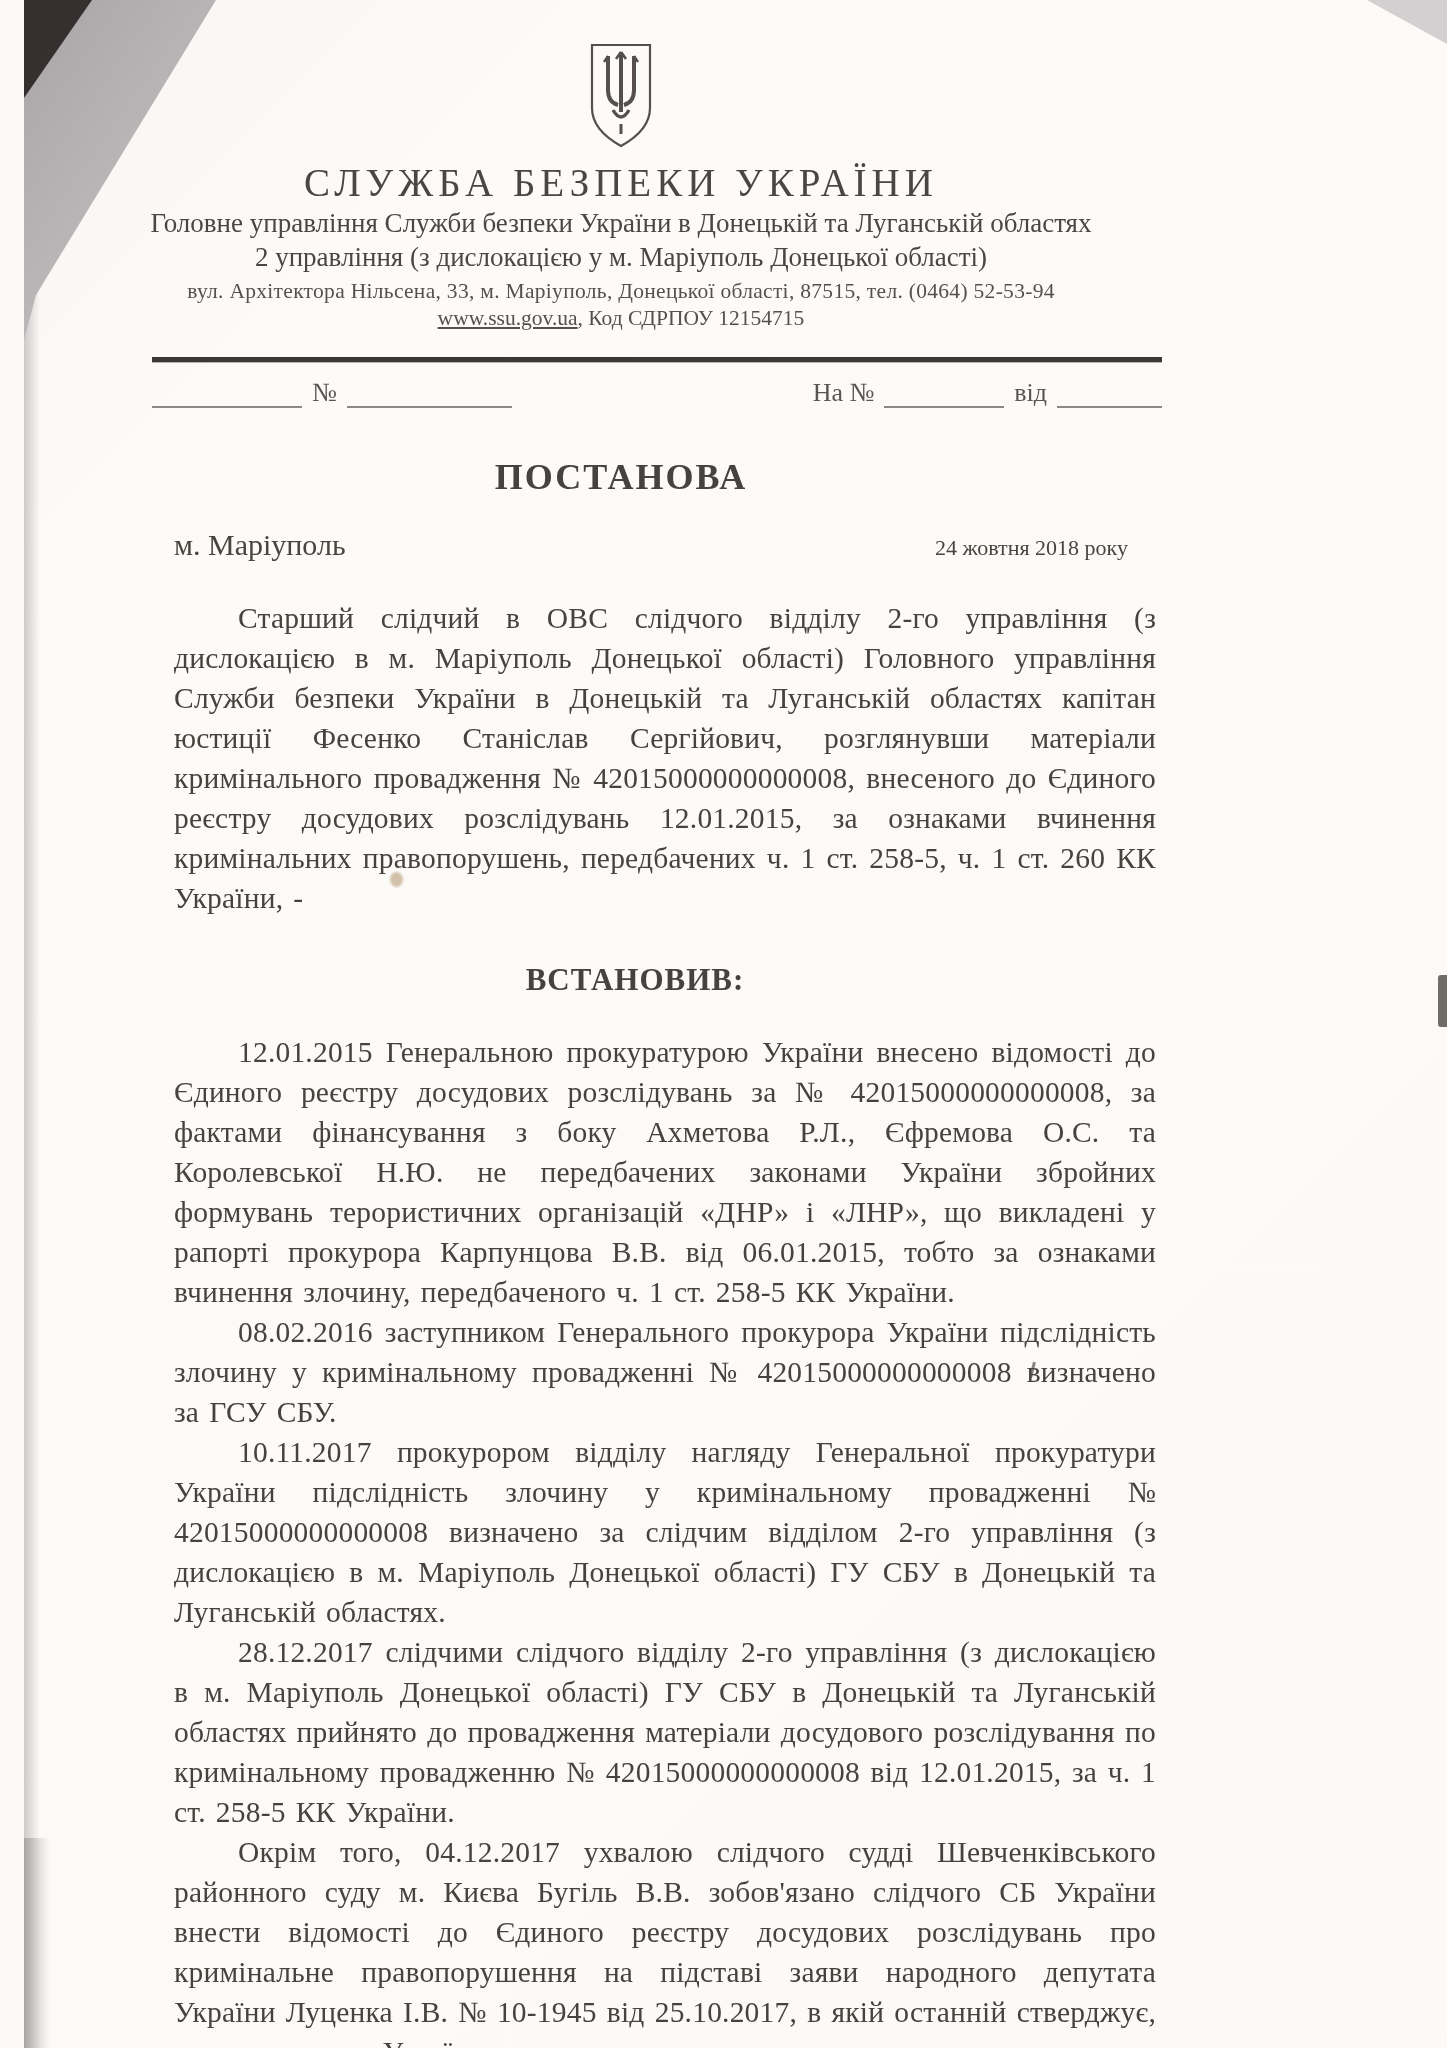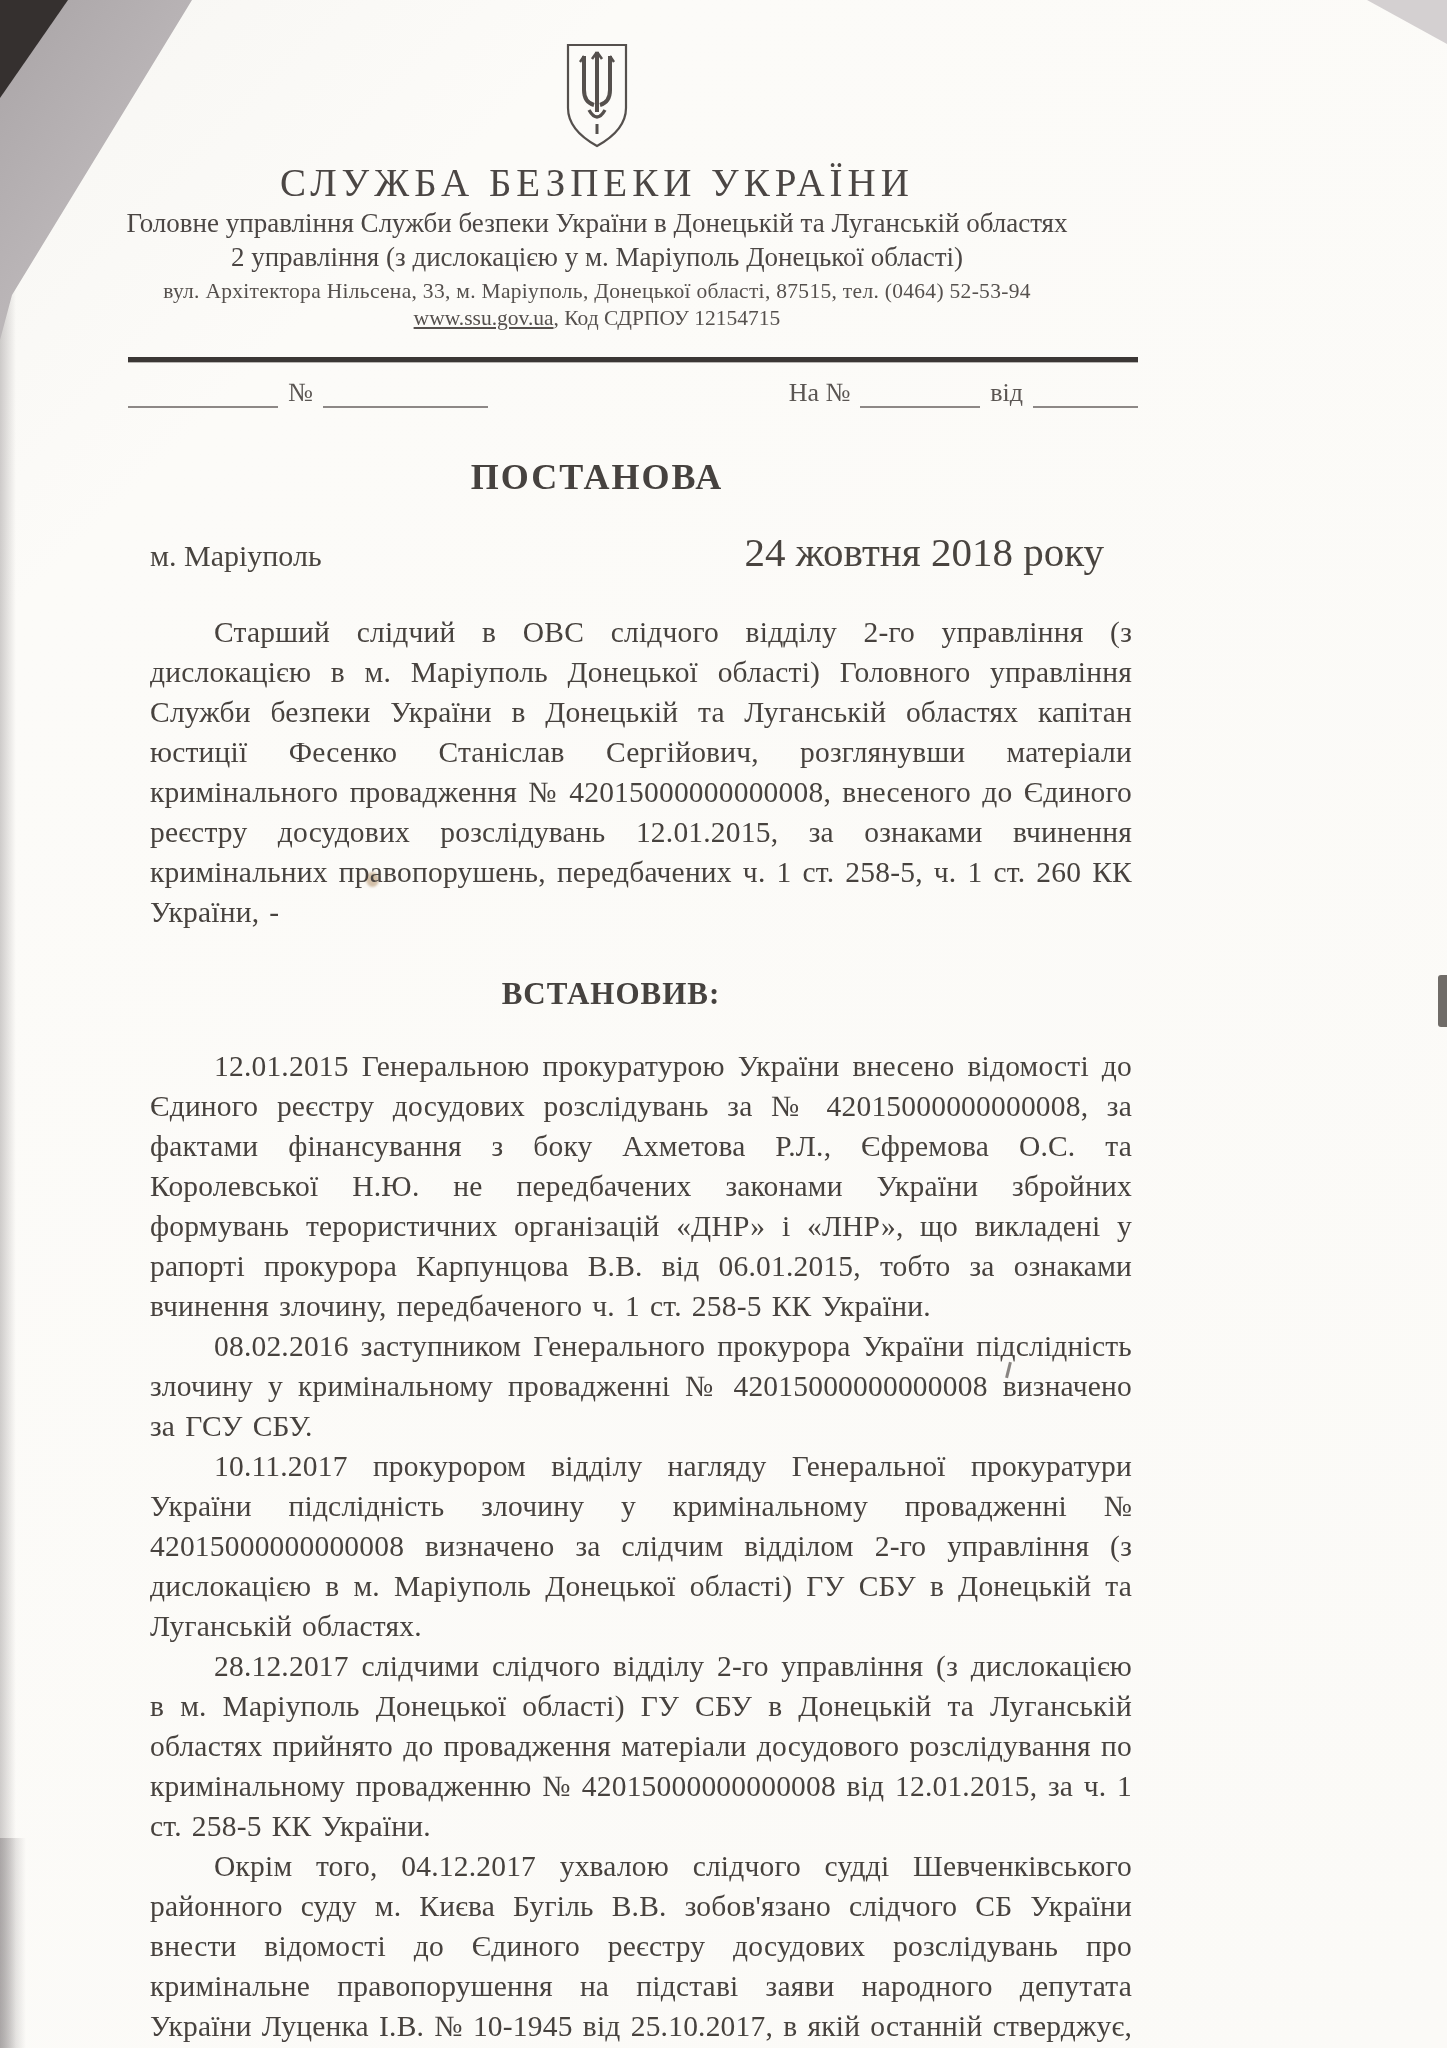--- a/index.html
+++ b/index.html
@@ -7,20 +7,21 @@
     width:1447px;height:2048px;
     background:#fbfaf7;
     position:relative;
     overflow:hidden;
     font-family:"Liberation Serif","DejaVu Serif",serif;
     color:#454140;
   }
   .page{
     position:absolute;inset:0;
     background:linear-gradient(135deg,#f7f6f3 0%,#fcfbf8 18%,#fbfaf7 100%);
+    margin-left:24px;
   }
   
   .fold-gray{
     position:absolute;top:0;left:0;width:220px;height:340px;
     background:linear-gradient(125deg,#a9a4a6 0%,#b9b4b6 45%,#c6c2c3 80%);
     clip-path:polygon(0 0,192px 0,12px 295px,0 340px);
   }
   .fold-dark{
     position:absolute;top:0;left:0;width:80px;height:105px;
     background:#35302f;
@@ -99,21 +100,21 @@
   }
   .doc-subtitle{
     text-align:center;transform:translateX(-44px);
     margin-top:10px;
     font-size:30px;font-weight:bold;color:#46423f;
   }
   .dateline{
     display:flex;justify-content:space-between;align-items:baseline;
     margin-top:30px;font-size:30px;color:#49443f;
   }
-  .dateline .date{margin-right:28px;font-size:41px;}
+  .dateline .date{margin-right:28px;font-size:22px;}
   .body-text{
     margin-top:36px;
     font-size:29.5px;line-height:40px;
     text-align:justify;color:#47423e;
     word-spacing:2.5px;letter-spacing:.2px;
   }
   .body-text p{margin:0;text-indent:64px;}
   .resolved{
     text-align:center;transform:translateX(-30px);
     font-size:31px;font-weight:bold;letter-spacing:1px;color:#46423f;

